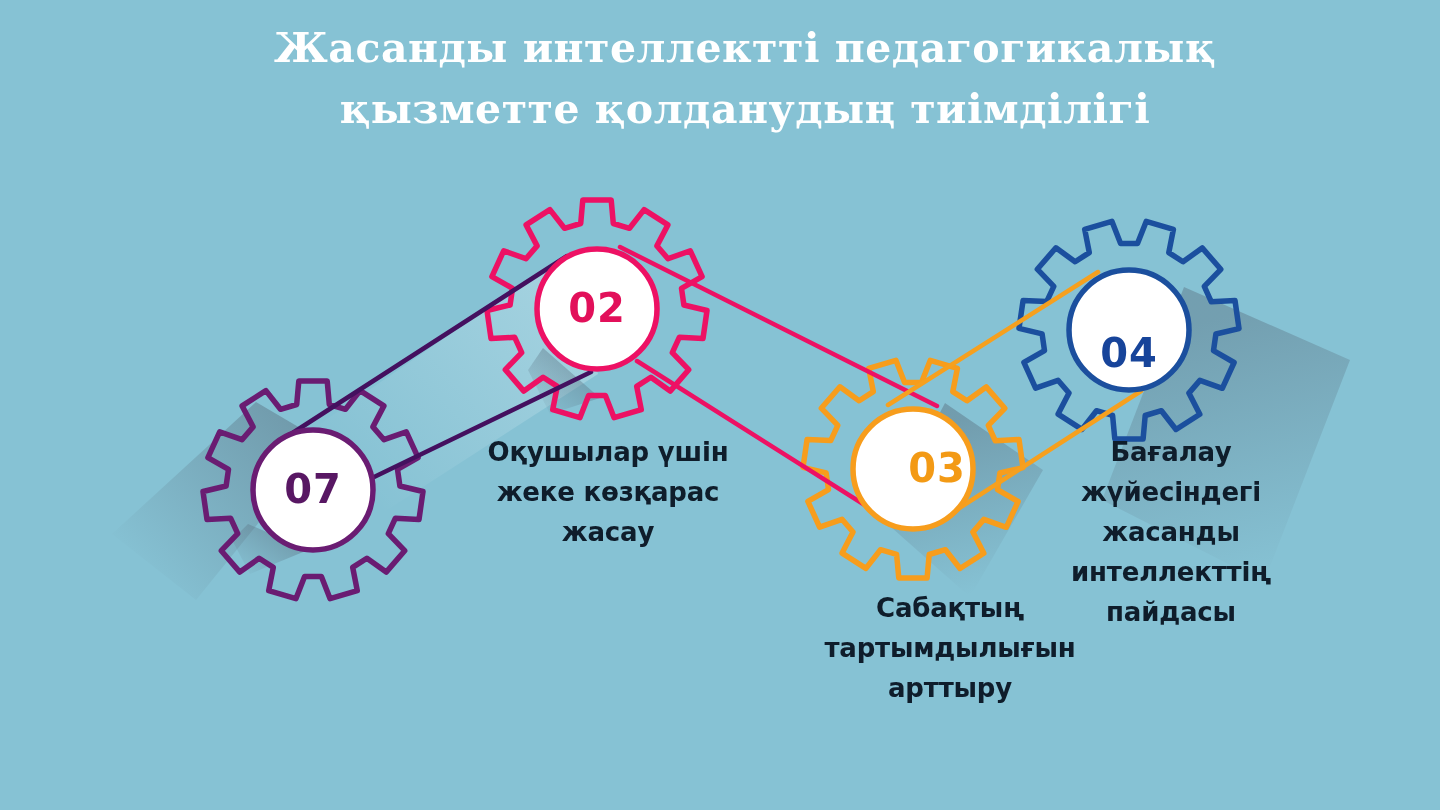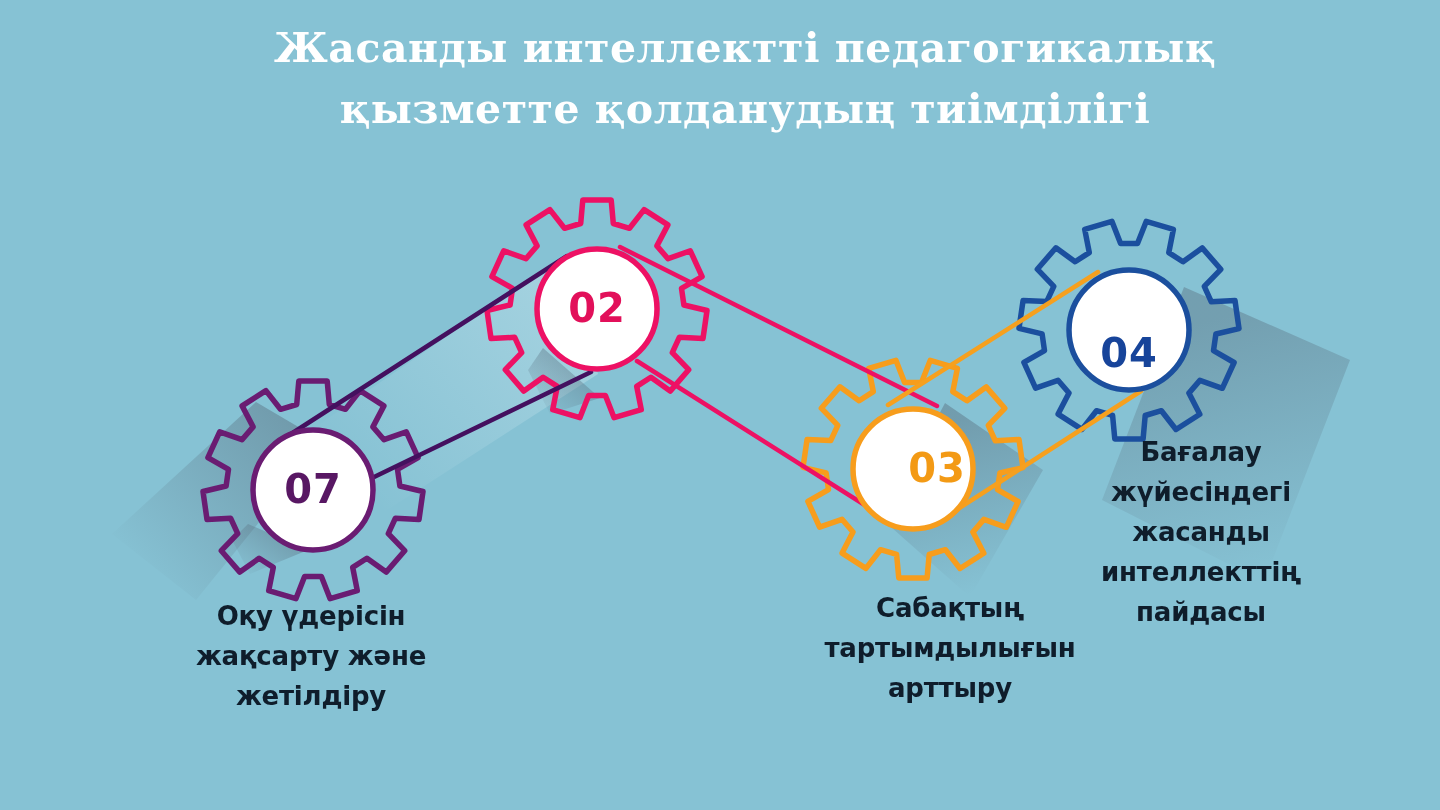--- a/index.html
+++ b/index.html
@@ -40,21 +40,21 @@
     font-family:"DejaVu Sans",sans-serif;
     font-weight:700;
     font-size:26px;line-height:40px;
     letter-spacing:-0.2px;
     white-space:pre-line;
     color:#0f1d2b;
   }
   #label1{left:311px;top:596px;}
   #label2{left:608px;top:432px;}
   #label3{left:950px;top:588px;}
-  #label4{left:1201px;top:432px;}
+  #label4{left:1171px;top:432px;}
 </style>
 </head>
 <body>
 
 <div class="slide" style="background: rgb(134, 194, 212);">
 
   <svg id="scene" width="1440" height="810" viewBox="0 0 1440 810">
     <defs>
       <linearGradient id="beam1g" gradientUnits="userSpaceOnUse" x1="300" y1="430" x2="140" y2="575">
         <stop offset="0" stop-color="#5c7484" stop-opacity="0.5"></stop>
@@ -110,23 +110,23 @@
   </svg>
 
   <div class="title" style="color: rgb(255, 255, 255);">Жасанды интеллектті педагогикалық
 қызметте қолданудың тиімділігі</div>
 
   <div class="gnum" id="gnum1" style="color: rgb(88, 23, 99);">07</div>
   <div class="gnum" id="gnum2" style="color: rgb(226, 16, 90);">02</div>
   <div class="gnum" id="gnum3" style="color: rgb(243, 154, 21);">03</div>
   <div class="gnum" id="gnum4" style="color: rgb(23, 68, 154);">04</div>
 
-  <div class="label" id="label1" style="color: rgb(15, 29, 43);">Оқу үдерісін
-жақсарту және
-жетілдіру</div>
+  <div class="label" id="label2" style="color: rgb(15, 29, 43);">Оқушылар үшін
+жеке көзқарас
+жасау</div>
   <div class="label" id="label3" style="color: rgb(15, 29, 43);">Сабақтың
 тартымдылығын
 арттыру</div>
   <div class="label" id="label4" style="color: rgb(15, 29, 43);">Бағалау жүйесіндегі
 жасанды
 интеллекттің
 пайдасы</div>
 
 </div>
 

